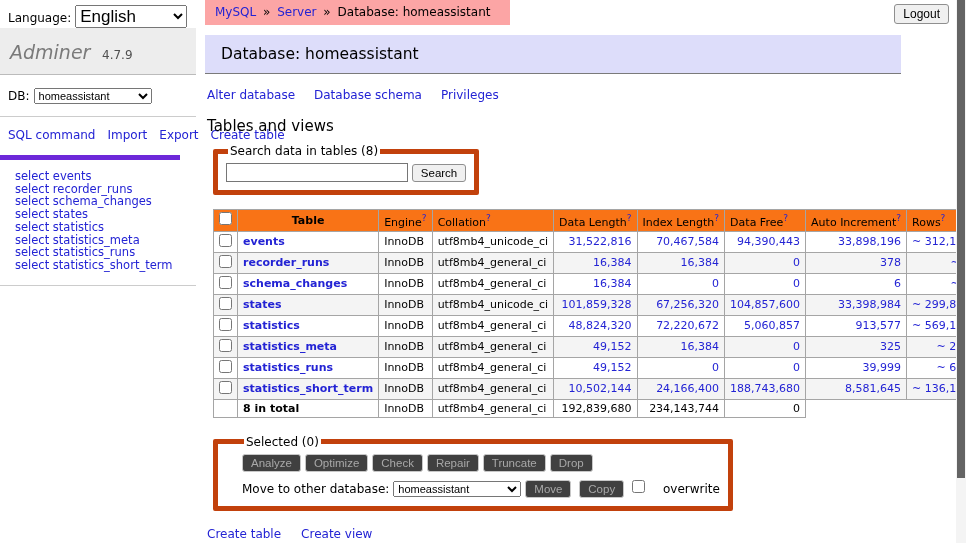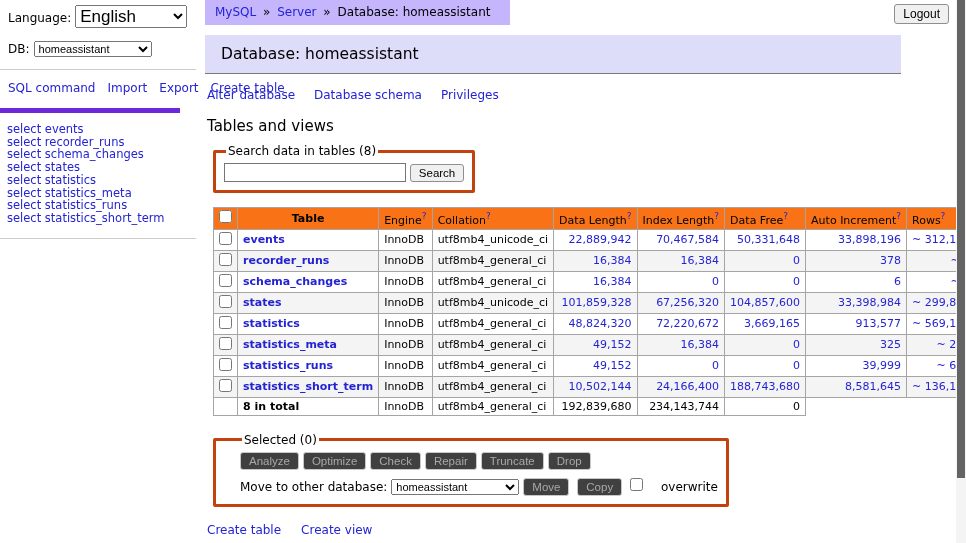--- a/index.html
+++ b/index.html
@@ -21,35 +21,35 @@
   #menu { position:absolute; left:0; top:28px; width:196px; }
   #menu h1 { background:#ededed; border-bottom:1px solid #bbb;
     padding:9px 10px; font-weight:normal; }
   #menu h1 .logo-name { font-style:italic; font-size:19px; color:#7a7a7a; }
   #menu h1 .logo-version { font-size:12px; color:#505050; margin-left:4px; }
   .db-row { padding:13px 8px 12px; border-bottom:1px solid #ccc; }
   .db-row label { margin-right:4px; }
   .db-row select { width:118px; font-size:11px; }
   .menu-actions { padding:10px 8px 12px; border-bottom:5px solid #6d28d9; line-height:16px; width:180px; }
   .menu-actions a { margin-right:12px; white-space:nowrap; }
-  .menu-tables { padding:10px 7px 13px; border-bottom:1px solid #ccc; }
+  .menu-tables { padding:10px 15px 13px; border-bottom:1px solid #ccc; }
   .menu-tables li { list-style:none; font-size:11.5px; line-height:12.7px; white-space:nowrap; }
 
   
   #content { position:absolute; left:205px; top:0; width:751px; }
-  .breadcrumb { display:inline-block; background:#c4b5fd; padding:5px 20px 6px 10px; }
+  .breadcrumb { display:inline-block; background:#fca5a5; padding:5px 20px 6px 10px; }
   .breadcrumb .sep { color:#000; margin:0 3px; }
   .page-title { margin-top:10px; width:696px; background:#ddddfa;
     border-bottom:1px solid #7a7a7a; padding:10px 16px; font-size:15.5px;
     font-weight:normal; }
   .db-links { margin:14px 0 0 2px; }
   .db-links a { margin-right:19px; }
   h3 { font-size:15px; font-weight:normal; margin:15px 0 0 2px; }
 
-  fieldset { display:inline-block; border:3px solid #c2410c; border-radius:2px;
+  fieldset { display:inline-block; border:5px solid #c2410c; border-radius:2px;
     margin:9px 0 0 8px; padding:5px 8px 8px; }
   legend { padding:0 2px; margin-left:2px; }
   .search-input { width:182px; height:19px; border:1px solid #767676; font-size:11px; padding:0 3px; }
   button { font-size:11.5px; padding:2px 8px; background:#f0f0f0;
     border:1px solid #8f8f8f; border-radius:3px; cursor:pointer; }
   button:disabled { color:#a8a8a8; background:#404040; border-color:#c8c8c8; }
 
   
   table { border-collapse:collapse; margin:14px 0 0 8px; font-size:11px; }
   th, td { border:1px solid #a5a5a5; padding:2px 5px; white-space:nowrap; height:17px; }
@@ -88,20 +88,24 @@
 </head>
 <body>
 
 <div class="lang-row">
   <label>Language:</label><select><option>English</option></select>
 </div>
 
 <button class="logout-btn">Logout</button>
 
 <div id="menu">
+  <h1>
+    <span class="logo-name">Adminer</span>
+    <span class="logo-version">4.7.9</span>
+  </h1>
   <div class="db-row">
     <label>DB:</label><select><option>homeassistant</option></select>
   </div>
   <div class="menu-actions" id="menu-actions"><a href="#">SQL command</a><a href="#">Import</a><a href="#">Export</a><a href="#">Create table</a></div>
   <ul class="menu-tables" id="menu-tables">
       <li><a href="#">select</a> <a href="#">events</a></li>
       <li><a href="#">select</a> <a href="#">recorder_runs</a></li>
       <li><a href="#">select</a> <a href="#">schema_changes</a></li>
       <li><a href="#">select</a> <a href="#">states</a></li>
       <li><a href="#">select</a> <a href="#">statistics</a></li>
@@ -150,23 +154,23 @@
           <th><span>Auto Increment</span><sup><a href="#">?</a></sup></th>
           <th><span>Rows</span><sup><a href="#">?</a></sup></th>
         </tr>
       </thead>
     <tbody id="table-body">
         <tr>
           <td class="chk-col"><input type="checkbox" style=""></td>
           <td><a class="tbl-name" href="#">events</a></td>
           <td>InnoDB</td>
           <td>utf8mb4_unicode_ci</td>
-          <td class="num"><a href="#">22,889,942</a></td>
+          <td class="num"><a href="#">31,522,816</a></td>
           <td class="num"><a href="#">70,467,584</a></td>
-          <td class="num"><a href="#">50,331,648</a></td>
+          <td class="num"><a href="#">94,390,443</a></td>
           <td class="num"><a href="#">33,898,196</a></td>
           <td class="num"><a href="#">~ 312,180</a></td>
         </tr>
         <tr>
           <td class="chk-col"><input type="checkbox" style=""></td>
           <td><a class="tbl-name" href="#">recorder_runs</a></td>
           <td>InnoDB</td>
           <td>utf8mb4_general_ci</td>
           <td class="num"><a href="#">16,384</a></td>
           <td class="num"><a href="#">16,384</a></td>
@@ -196,21 +200,21 @@
           <td class="num"><a href="#">33,398,984</a></td>
           <td class="num"><a href="#">~ 299,833</a></td>
         </tr>
         <tr>
           <td class="chk-col"><input type="checkbox" style=""></td>
           <td><a class="tbl-name" href="#">statistics</a></td>
           <td>InnoDB</td>
           <td>utf8mb4_general_ci</td>
           <td class="num"><a href="#">48,824,320</a></td>
           <td class="num"><a href="#">72,220,672</a></td>
-          <td class="num"><a href="#">3,669,165</a></td>
+          <td class="num"><a href="#">5,060,857</a></td>
           <td class="num"><a href="#">913,577</a></td>
           <td class="num"><a href="#">~ 569,159</a></td>
         </tr>
         <tr>
           <td class="chk-col"><input type="checkbox" style=""></td>
           <td><a class="tbl-name" href="#">statistics_meta</a></td>
           <td>InnoDB</td>
           <td>utf8mb4_general_ci</td>
           <td class="num"><a href="#">49,152</a></td>
           <td class="num"><a href="#">16,384</a></td>

